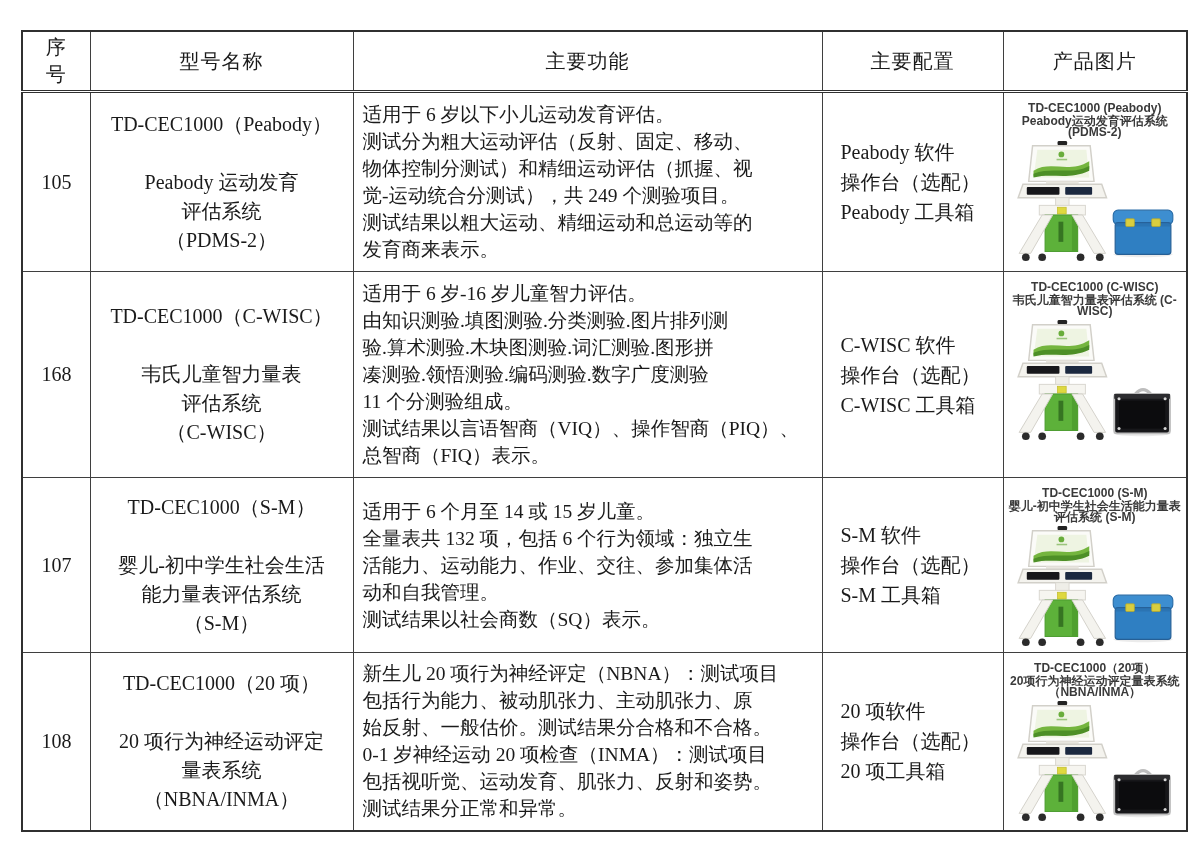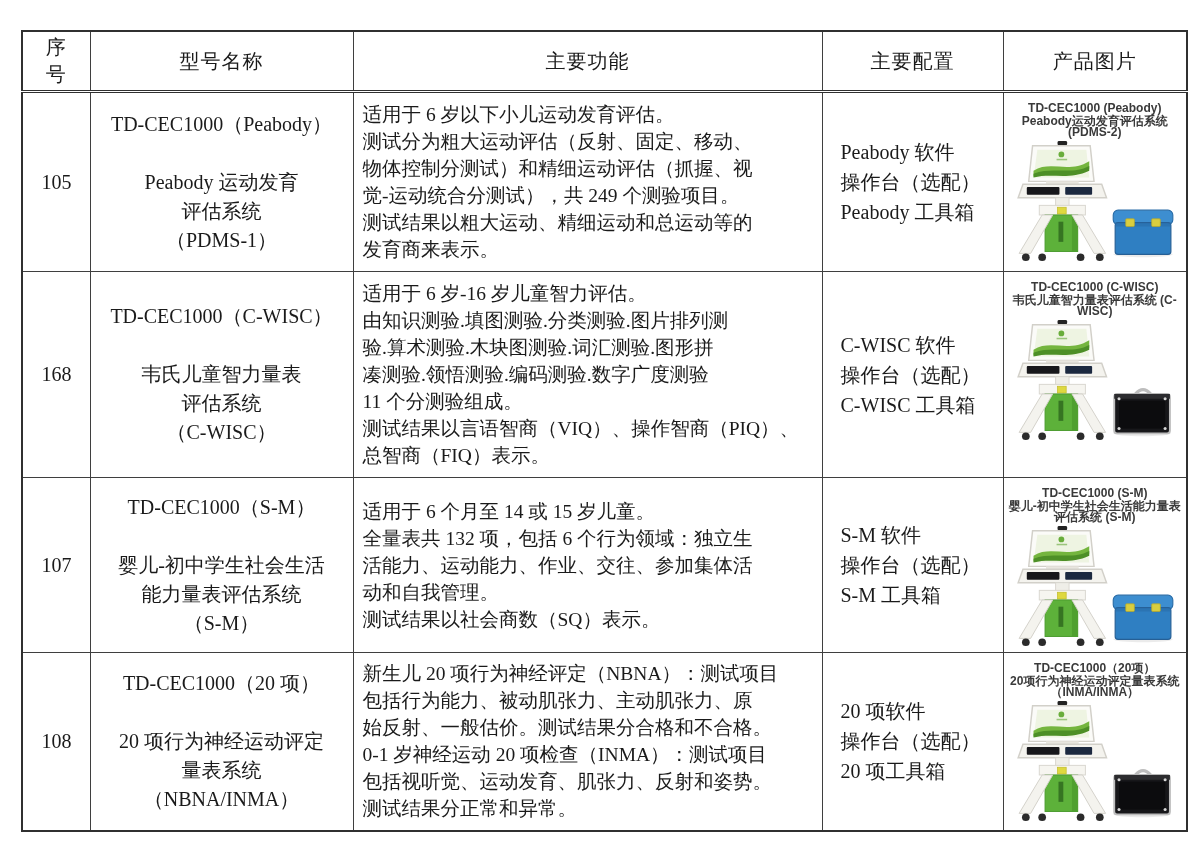--- a/index.html
+++ b/index.html
@@ -64,21 +64,21 @@
         <th>产品图片</th>
       </tr>
     </thead>
     <tbody>
       <tr style="height:180px">
         <td class="c-index">105</td>
         <td class="c-model">TD-CEC1000（Peabody）
 
 Peabody 运动发育
 评估系统
-（PDMS-1）</td>
+（PDMS-2）</td>
         <td class="c-func">适用于 6 岁以下小儿运动发育评估。
 测试分为粗大运动评估（反射、固定、移动、
 物体控制分测试）和精细运动评估（抓握、视
 觉-运动统合分测试），共 249 个测验项目。
 测试结果以粗大运动、精细运动和总运动等的
 发育商来表示。</td>
         <td class="c-config">Peabody 软件
 操作台（选配）
 Peabody 工具箱</td>
         <td class="c-image">
@@ -317,21 +317,21 @@
 始反射、一般估价。测试结果分合格和不合格。
 0-1 岁神经运动 20 项检查（INMA）：测试项目
 包括视听觉、运动发育、肌张力、反射和姿势。
 测试结果分正常和异常。</td>
         <td class="c-config">20 项软件
 操作台（选配）
 20 项工具箱</td>
         <td class="c-image">
           <div class="caption">
             <div class="cap1">TD-CEC1000（20项）</div>
-            <div class="cap2">20项行为神经运动评定量表系统（INMA/INMA）</div>
+            <div class="cap2">20项行为神经运动评定量表系统（NBNA/INMA）</div>
           </div>
           <div class="product-visual" data-box="black-case">
   <svg width="164" height="122" viewBox="0 0 170 127" xmlns="http://www.w3.org/2000/svg">
     <g>
 
       <rect x="46" y="0" width="10" height="4.5" rx="1.5" fill="#232323"></rect>
 
       <polygon points="20,5 80,5 84,42 16,42" fill="#fbfbf8" stroke="#d2d0c9" stroke-width="1.5"></polygon>
       <polygon points="25,9 76,9 79,38 21,38" fill="#eef4e2"></polygon>
       <path d="M21,31 C 38,20 58,34 79,21 L79,29 C 58,40 40,30 21,37 Z" fill="#74b53e"></path>

